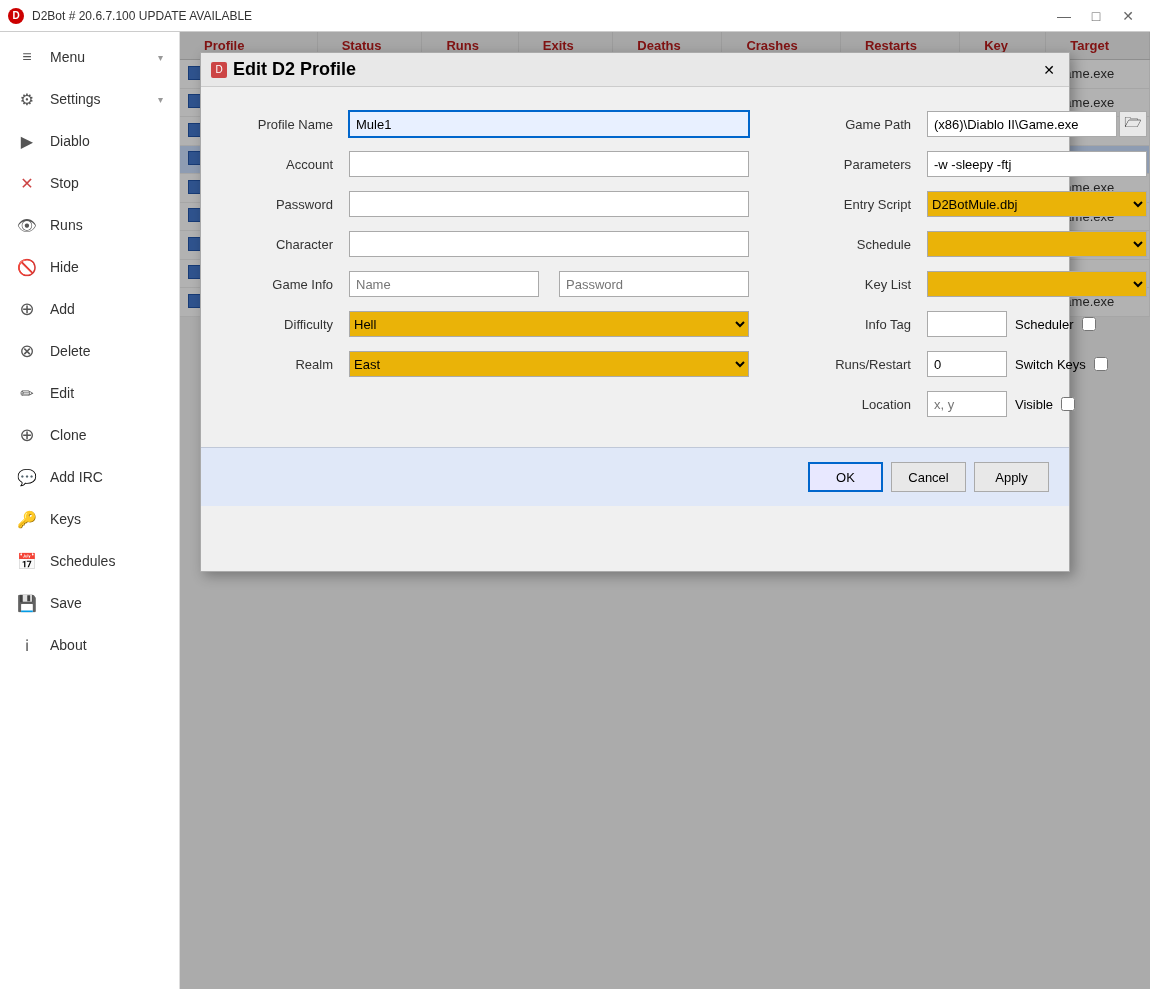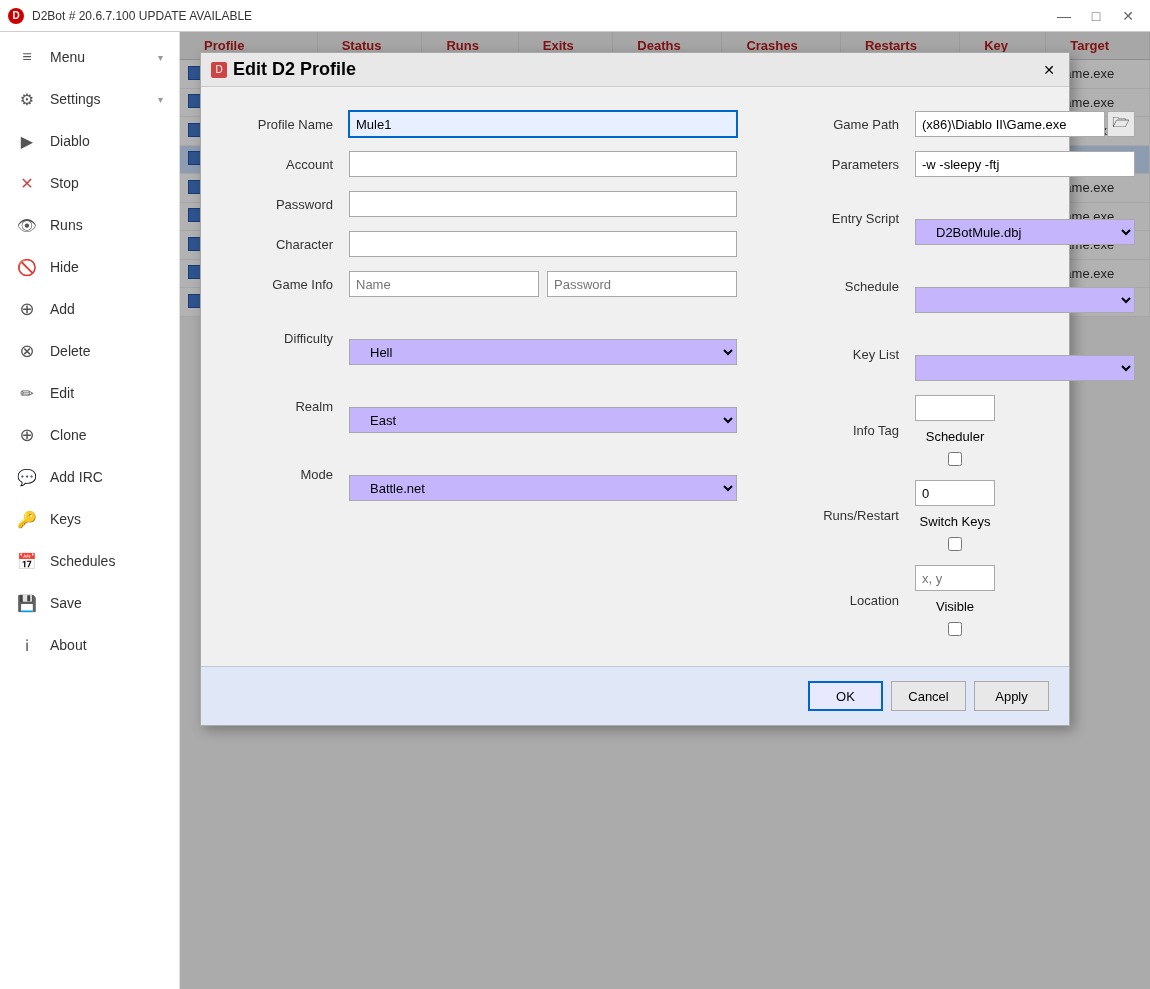--- a/index.html
+++ b/index.html
@@ -218,37 +218,36 @@
     }
     .form-input.highlighted {
       border-color: #0066cc;
       background: #e8f0ff;
       outline: 1px solid #0066cc;
     }
     .form-select {
       flex: 1;
       height: 26px;
       border: 1px solid #aaa;
-      padding: 2px 16px;
-      font-size: 13px;
-      background: #c4b5fd;
+      padding: 2px 0;
+      font-size: 13px;
+      background: #eab308;
       outline: none;
       cursor: pointer;
       appearance: auto;
-      margin-top: 28px;
     }
     .game-info-row {
       display: flex;
       align-items: center;
       margin-bottom: 14px;
       gap: 8px;
     }
     .game-info-inputs {
       display: flex;
-      gap: 8px;
+      gap: 20px;
       flex: 1;
     }
     .game-info-input {
       flex: 1;
       height: 26px;
       border: 1px solid #aaa;
       padding: 3px 6px;
       font-size: 13px;
       background: white;
     }
@@ -280,21 +279,20 @@
     .form-checkbox {
       width: 14px;
       height: 14px;
       cursor: pointer;
     }
 
     .inline-label-row {
       display: flex;
       align-items: center;
       gap: 8px;
-      flex-direction: column;
     }
     .inline-input-small {
       width: 80px;
       height: 26px;
       border: 1px solid #aaa;
       padding: 3px 6px;
       font-size: 13px;
       background: white;
     }
 
@@ -567,29 +565,20 @@
               </div>
               <div class="form-row">
                 <label class="form-label">Realm</label>
                 <select class="form-select">
                   <option>East</option>
                   <option>West</option>
                   <option>Europe</option>
                   <option>Asia</option>
                 </select>
               </div>
-              <div class="form-row">
-                <label class="form-label">Mode</label>
-                <select class="form-select">
-                  <option>Battle.net</option>
-                  <option>Open Battle.net</option>
-                  <option>Single Player</option>
-                  <option>TCP/IP</option>
-                </select>
-              </div>
             </div>
 
             <div>
               <div class="form-row">
                 <label class="form-label">Game Path</label>
                 <div class="game-path-container">
                   <input class="game-path-input" type="text" value="(x86)\Diablo II\Game.exe" style="">
                   <button class="browse-btn">🗁</button>
                 </div>
               </div>

